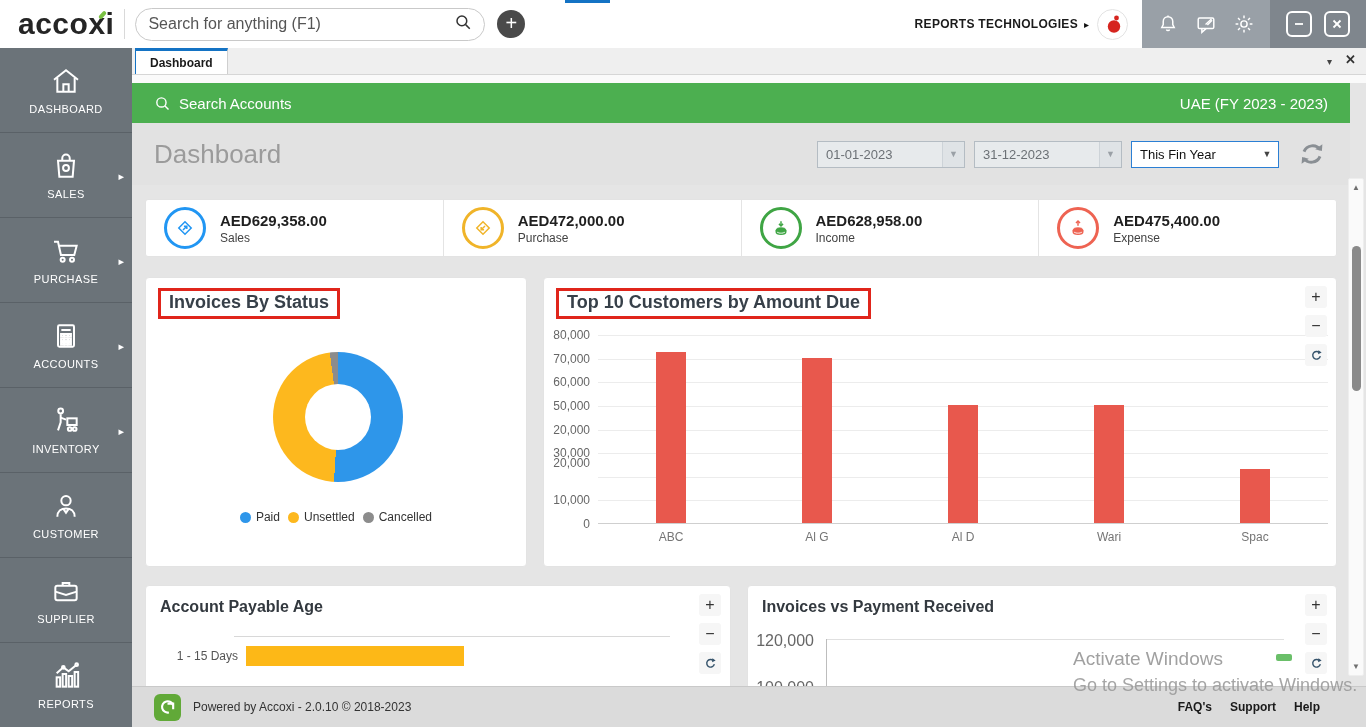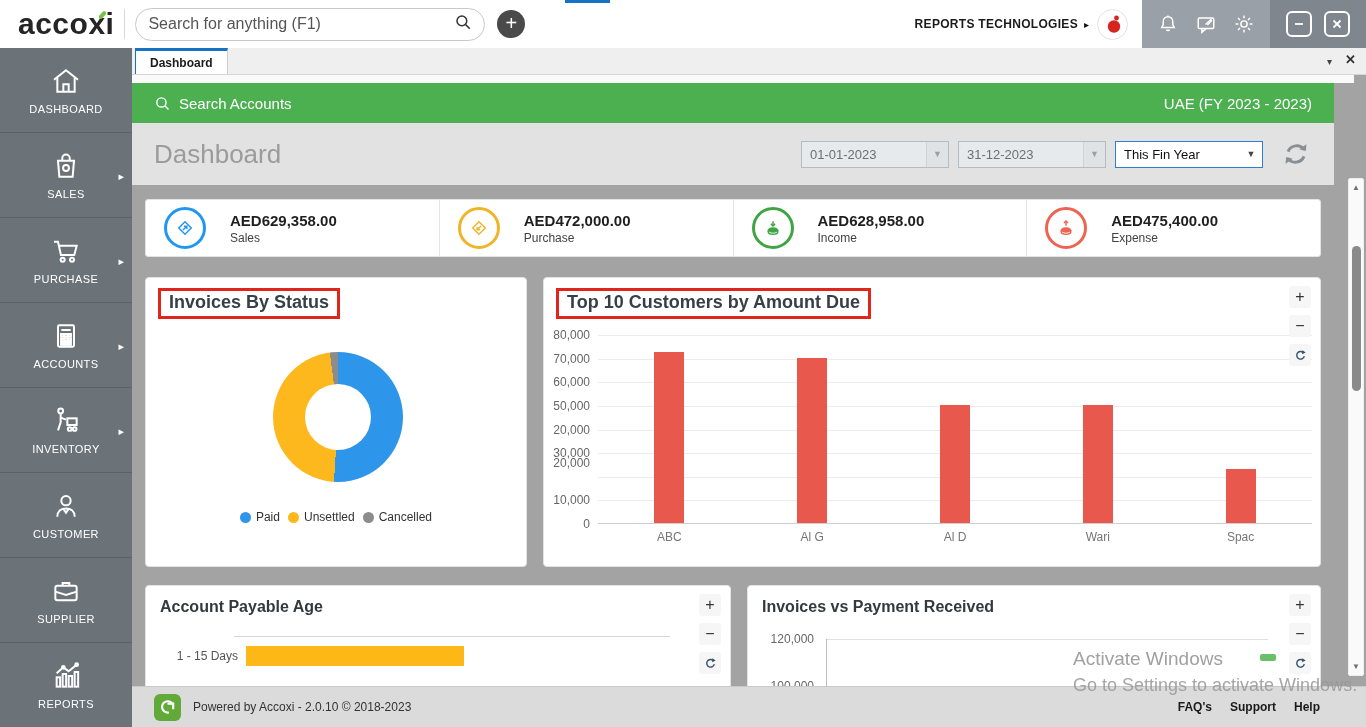--- a/index.html
+++ b/index.html
@@ -33,39 +33,39 @@
   .side-item .side-label { color:#fff; font-size:11px; letter-spacing:0.4px; }
   .side-item .side-arrow { position:absolute; right:8px; top:44%; color:#fff; font-size:11px; }
 
   
   .main { position:absolute; left:132px; top:48px; width:1234px; height:679px; display:flex; flex-direction:column; }
   .tabbar { height:27px; background:#efefef; border-bottom:1px solid #d6d6d6; position:relative; display:flex; align-items:flex-end; }
   .tab { margin-left:3px; height:26px; background:#fff; border-top:3px solid #1473c4; border-left:1px solid #1473c4; border-right:1px solid #cfcfcf; padding:0 14px; font-size:12px; font-weight:bold; color:#1a1a1a; display:flex; align-items:center; }
   .tab-caret { position:absolute; right:34px; top:8px; font-size:10px; color:#444; }
   .tab-close { position:absolute; right:10px; top:4px; font-size:13px; color:#333; font-weight:bold; }
 
-  .content { flex:1; background:#a3a3a3; overflow:hidden; position:relative; padding-right:32px; }
+  .content { flex:1; background:#e5e5e5; overflow:hidden; position:relative; padding-right:16px; }
   .tab-gap { height:8px; background:#fafafa; margin-right:-20px; }
   .banner { height:40px; background:#4caf50; display:flex; align-items:center; padding:0 22px; color:#fff; }
   .banner-left { display:flex; align-items:center; gap:8px; font-size:15px; }
   .banner-right { margin-left:auto; font-size:15px; }
   .page-header { height:62px; background:#e2e2e2; display:flex; align-items:center; padding:0 22px; }
   .page-title { font-size:26px; font-weight:300; color:#9b9b9b; }
   .header-controls { margin-left:auto; display:flex; align-items:center; gap:9px; }
   .date-box { width:148px; height:27px; background:#e7eaec; border:1px solid #b4bcc3; display:flex; align-items:center; font-size:13px; color:#6b7075; }
   .date-box .dval { flex:1; padding-left:8px; }
   .date-box .darrow { width:22px; text-align:center; color:#9aa0a6; font-size:9px; border-left:1px solid #cdd3d8; align-self:stretch; display:flex; align-items:center; justify-content:center; background:#dfe3e6; }
   .select-box { width:148px; height:27px; background:#fff; border:1px solid #2b7fd4; display:flex; align-items:center; font-size:13px; color:#111; }
   .select-box .dval { flex:1; padding-left:8px; }
   .select-box .darrow { width:22px; text-align:center; color:#444; font-size:9px; }
   .refresh-big { width:32px; height:32px; margin-left:8px; }
 
   
   .stats-card { margin:14px 13px 0 13px; height:58px; background:#fff; border:1px solid #e3e3e3; border-radius:3px; display:flex; }
-  .stat { flex:1; display:flex; align-items:center; gap:24px; padding-left:18px; }
+  .stat { flex:1; display:flex; align-items:center; gap:14px; padding-left:18px; }
   .stat + .stat { border-left:1px solid #e4e4e4; }
   .stat-circle { width:42px; height:42px; border-radius:50%; border:3px solid currentColor; display:flex; align-items:center; justify-content:center; flex-shrink:0; }
   .stat-circle svg { width:22px; height:22px; }
   .stat-value { font-size:15px; font-weight:bold; color:#1f1f1f; }
   .stat-label { font-size:12px; color:#424242; margin-top:2px; }
 
   
   .charts-row { margin:20px 13px 0 13px; display:flex; gap:16px; }
   .card { background:#fff; border:1px solid #e3e3e3; border-radius:4px; position:relative; }
   .card-1 { width:382px; height:290px; padding:10px 12px; }
@@ -92,21 +92,21 @@
   .x-labels span { position:absolute; transform:translateX(-50%); font-size:12px; color:#757575; }
 
   .bottom-row { margin:18px 13px 0 13px; display:flex; gap:16px; }
   .card-3 { width:586px; height:150px; padding:12px 14px; }
   .card-4 { flex:1; height:150px; padding:12px 14px; }
   .hbar-row { position:absolute; left:14px; top:60px; display:flex; align-items:center; }
   .hbar-label { width:86px; text-align:right; padding-right:8px; font-size:12px; color:#555; }
   .hbar-topline { position:absolute; left:88px; right:60px; top:50px; border-top:1px solid #d8d8d8; }
   .hbar { height:20px; background:#fdb817; }
   .line-ticks { position:absolute; left:12px; top:40px; width:60px; }
-  .line-ticks span { position:absolute; right:6px; font-size:12px; color:#666; }
+  .line-ticks span { position:absolute; right:6px; font-size:16px; color:#666; }
   .line-axis-v { position:absolute; left:78px; top:53px; bottom:0; border-left:1px solid #bdbdbd; }
   .line-grid { position:absolute; left:78px; right:52px; top:53px; border-top:1px solid #e0e0e0; }
   .mini-legend { position:absolute; width:16px; height:7px; border-radius:2px; }
 
   
   .footer { height:41px; background:#dbdbdb; border-top:1px solid #c9c9c9; display:flex; align-items:center; padding:0 16px; }
   .footer-logo { width:27px; height:27px; border-radius:6px; background:#61a938; display:flex; align-items:center; justify-content:center; margin-left:6px; }
   .footer-text { font-size:12px; color:#333; margin-left:12px; }
   .footer-links { margin-left:auto; display:flex; gap:18px; margin-right:30px; }
   .footer-links span { font-size:12px; font-weight:bold; color:#1a1a1a; }

